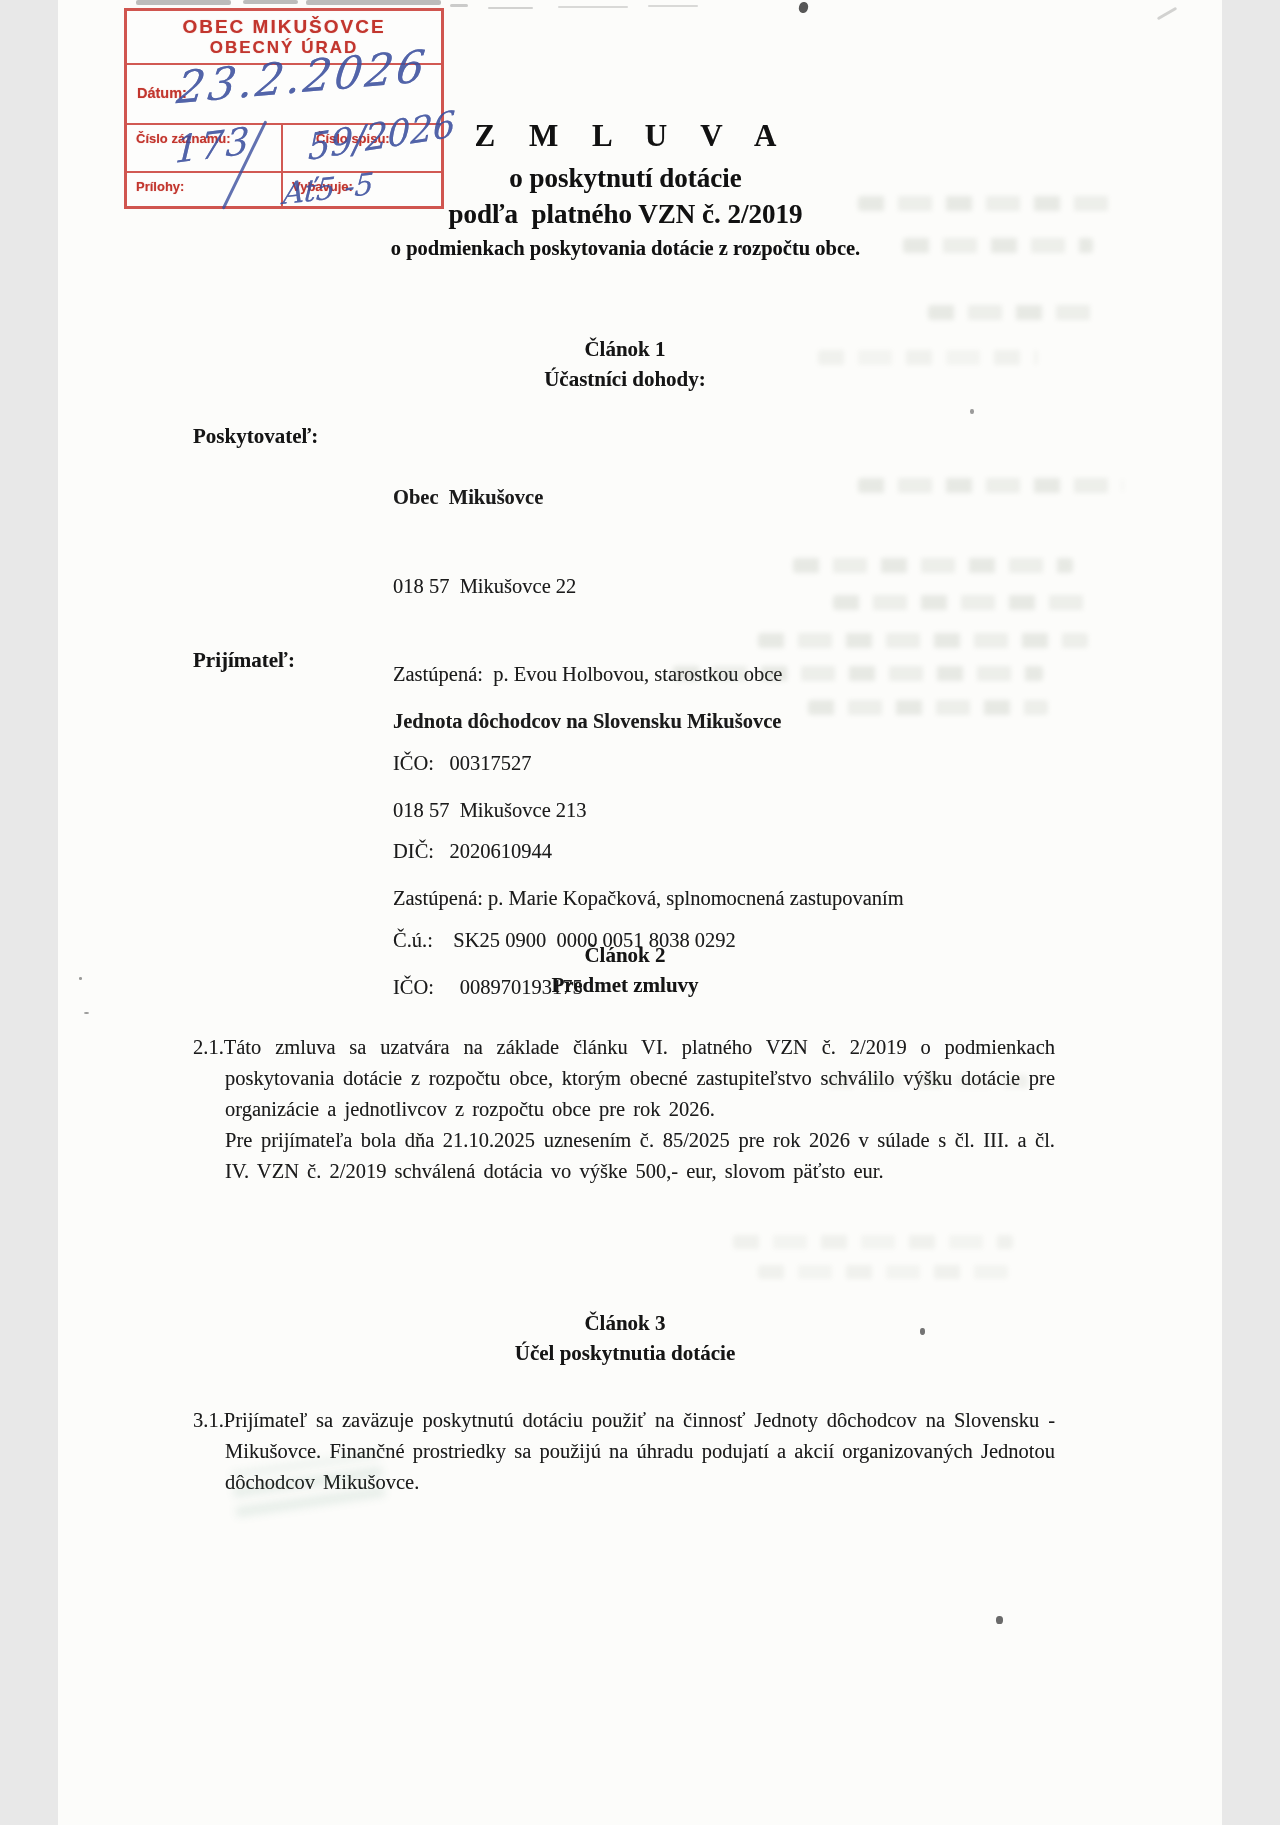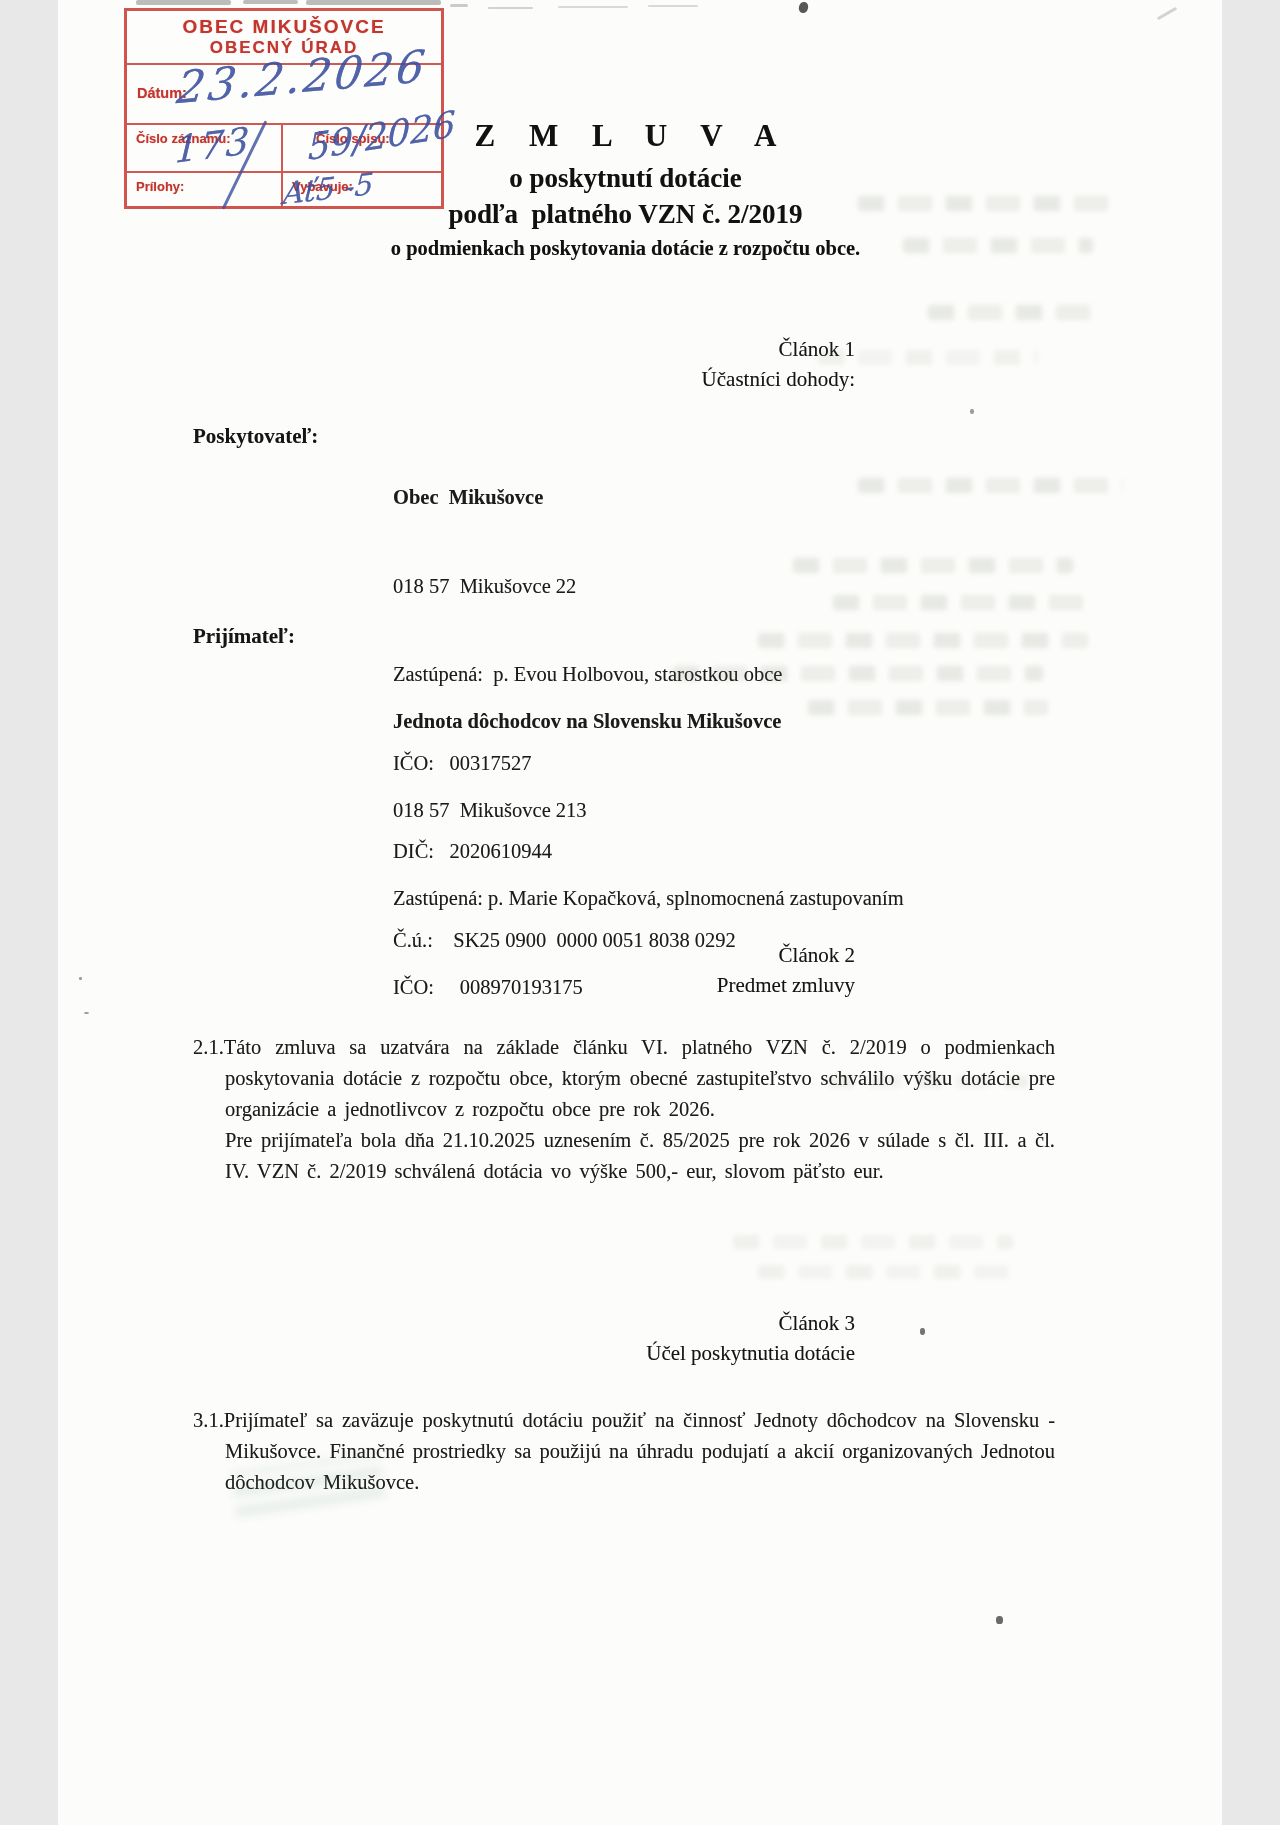--- a/index.html
+++ b/index.html
@@ -47,22 +47,22 @@
     background:#3b4f9e; opacity:.8; transform:rotate(26deg); border-radius:2px; z-index:4; }
 
   
   .title-block { position:absolute; left:295px; top:118px; width:545px;
     text-align:center; font-weight:bold; color:#111; z-index:2; }
   .t1 { font-size:31px; letter-spacing:13px; padding-left:13px; }
   .t2 { font-size:27px; margin-top:9px; }
   .t3 { font-size:27px; margin-top:5px; white-space:pre-wrap; }
   .t4 { font-size:20.5px; margin-top:7px; }
 
-  .heading { position:absolute; left:337px; width:460px; text-align:right;
-    font-weight:normal; font-size:21px; line-height:30px; color:#151515; }
+  .heading { position:absolute; left:337px; width:460px; text-align:center;
+    font-weight:bold; font-size:21px; line-height:30px; color:#151515; }
 
   .party-label { position:absolute; left:135px; font-size:21px; font-weight:bold; color:#151515; }
   .party-details { position:absolute; left:335px; font-size:20.5px; line-height:29.5px;
     white-space:pre-wrap; color:#1b1b1b; }
   .party-details .bold { font-weight:bold; }
 
   .para { position:absolute; left:135px; width:830px; padding-left:32px;
     font-size:20.5px; line-height:31px; text-align:justify; word-spacing:3px; color:#1b1b1b; }
   .p-hang { text-indent:-32px; }
   .p-cont { text-indent:0; }
@@ -160,21 +160,21 @@
   <div class="party-label" style="top:424px">Poskytovateľ:</div>
   <div class="party-details" style="top:424px">
     <div class="bold">Obec  Mikušovce</div>
     <div>018 57  Mikušovce 22</div>
     <div>Zastúpená:  p. Evou Holbovou, starostkou obce</div>
     <div>IČO:   00317527</div>
     <div>DIČ:   2020610944</div>
     <div>Č.ú.:    SK25 0900  0000 0051 8038 0292</div>
   </div>
 
-  <div class="party-label" style="top:624px">Prijímateľ:</div>
+  <div class="party-label" style="top:648px">Prijímateľ:</div>
   <div class="party-details" style="top:648px">
     <div class="bold">Jednota dôchodcov na Slovensku Mikušovce</div>
     <div>018 57  Mikušovce 213</div>
     <div>Zastúpená: p. Marie Kopačková, splnomocnená zastupovaním</div>
     <div>IČO:     008970193175</div>
   </div>
 
   <div class="heading" style="top:940px">
     <div>Článok 2</div>
     <div>Predmet zmluvy</div>

